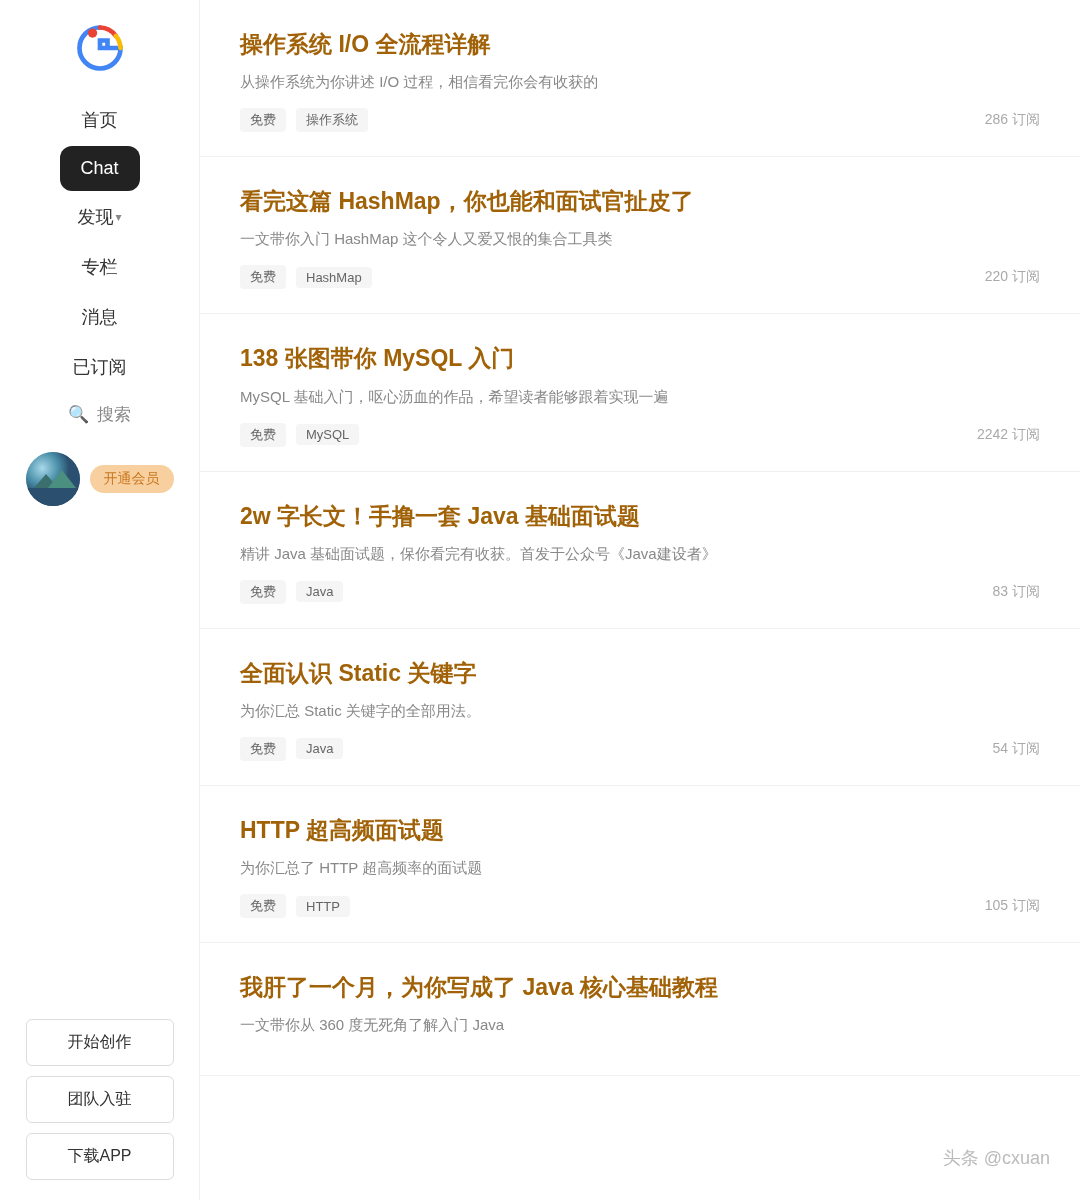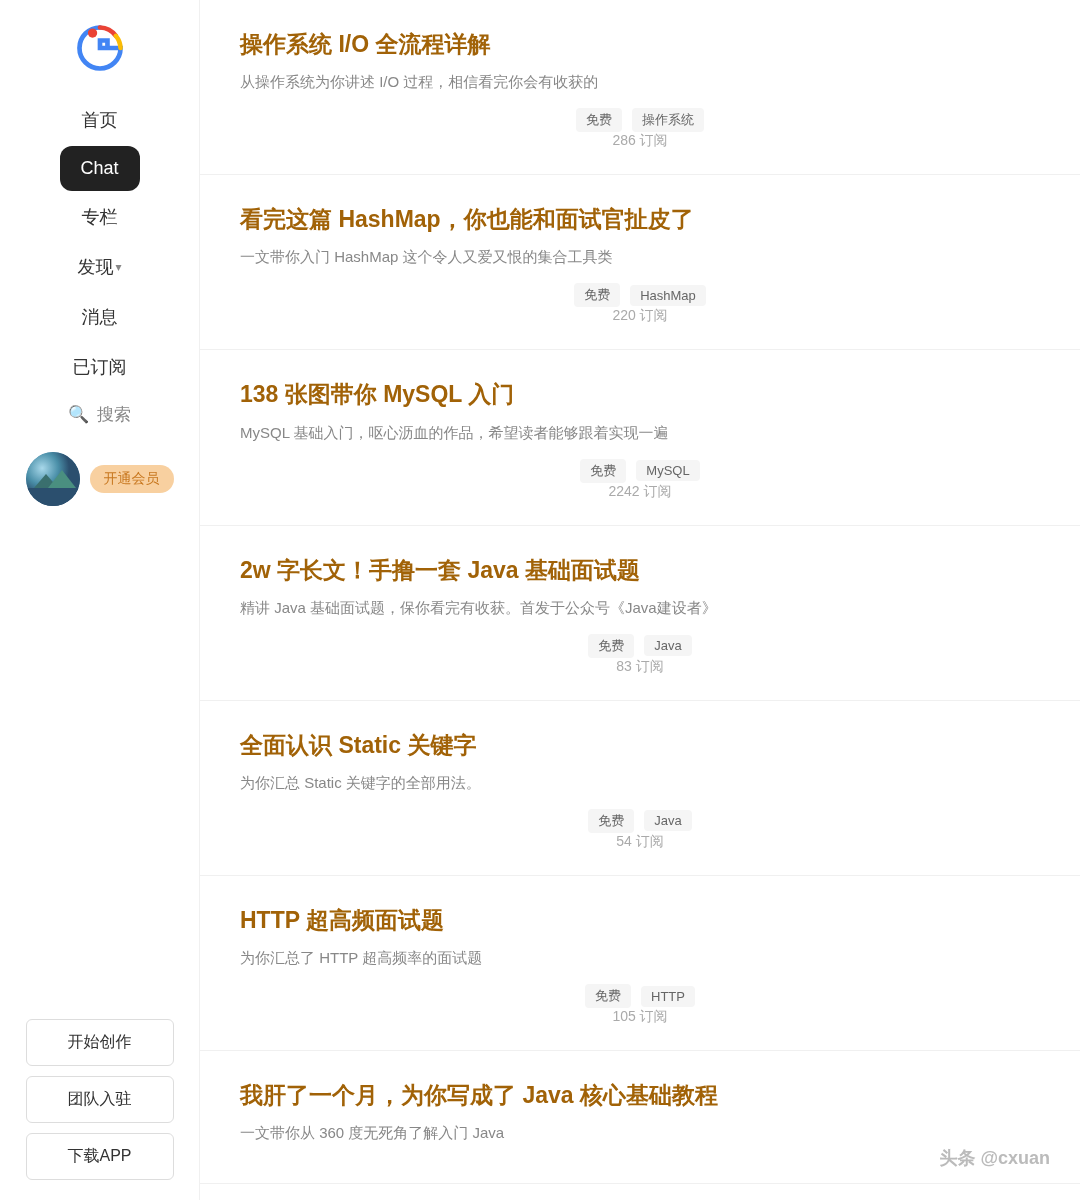--- a/index.html
+++ b/index.html
@@ -161,21 +161,20 @@
       font-size: 15px;
       color: #888;
       margin-bottom: 14px;
       line-height: 1.6;
     }
 
     .article-footer {
       display: flex;
       align-items: center;
       justify-content: space-between;
-      flex-direction: column;
     }
 
     .tags {
       display: flex;
       gap: 10px;
       align-items: center;
     }
 
     .tag {
       background: #f5f5f5;
@@ -189,21 +188,21 @@
       font-size: 14px;
       color: #aaa;
     }
 
     .watermark {
       position: fixed;
       bottom: 30px;
       right: 30px;
       font-size: 18px;
       color: #bbb;
-      font-weight: 700;
+      font-weight: 400;
     }
 
     .chevron-down {
       font-size: 12px;
       color: #888;
     }
   </style>
 </head>
 <body>
 
@@ -221,27 +220,27 @@
     </svg>
   </div>
 
   <div class="nav-item-wrapper">
     <div class="nav-item">首页</div>
   </div>
   <div class="nav-item-wrapper">
     <div class="nav-item active">Chat</div>
   </div>
   <div class="nav-item-wrapper">
-    <div class="nav-item">专栏</div>
-  </div>
-  <div class="nav-item-wrapper">
     <div class="nav-item nav-discover">
       <span>发现</span>
       <span class="chevron-down">▾</span>
     </div>
+  </div>
+  <div class="nav-item-wrapper">
+    <div class="nav-item">专栏</div>
   </div>
   <div class="nav-item-wrapper">
     <div class="nav-item">消息</div>
   </div>
   <div class="nav-item-wrapper">
     <div class="nav-item">已订阅</div>
   </div>
 
   <div class="search-row">
     <span>🔍</span>

